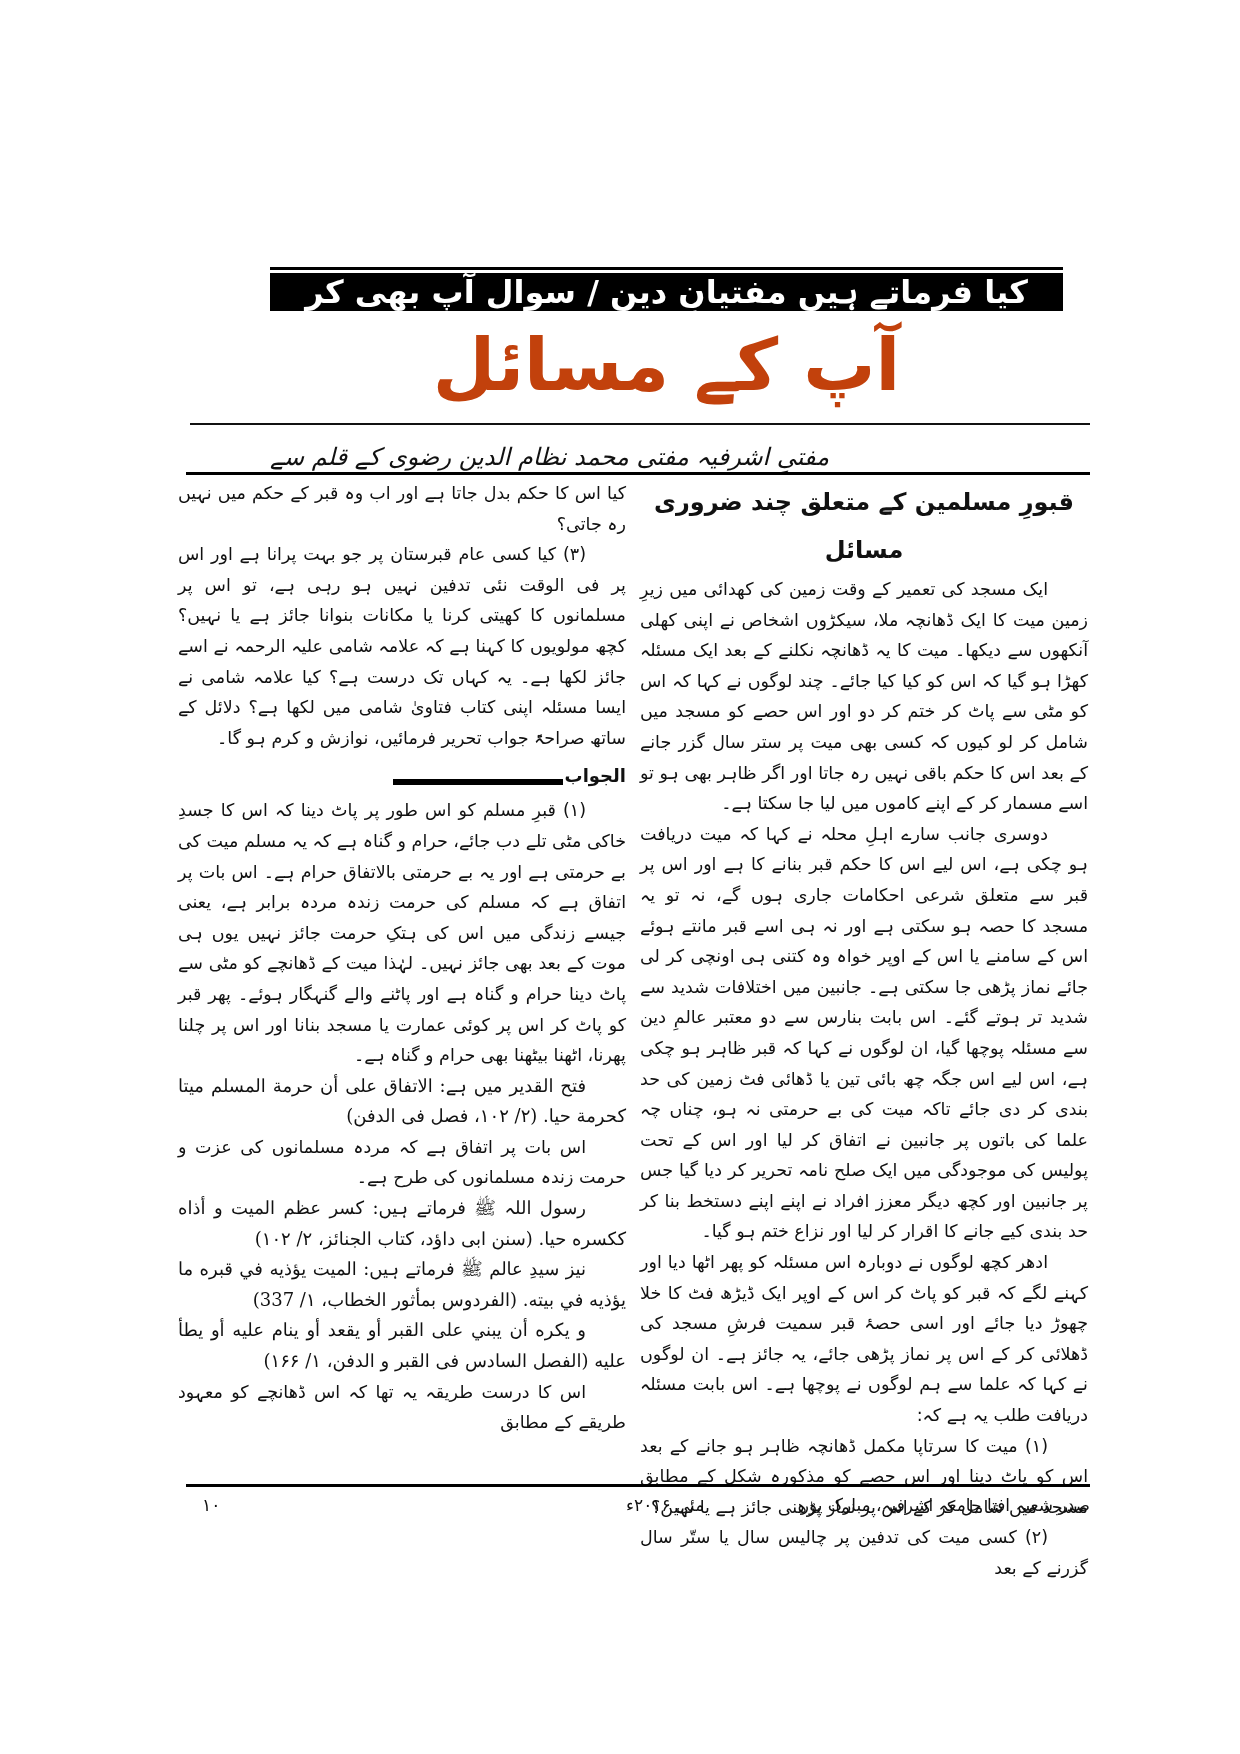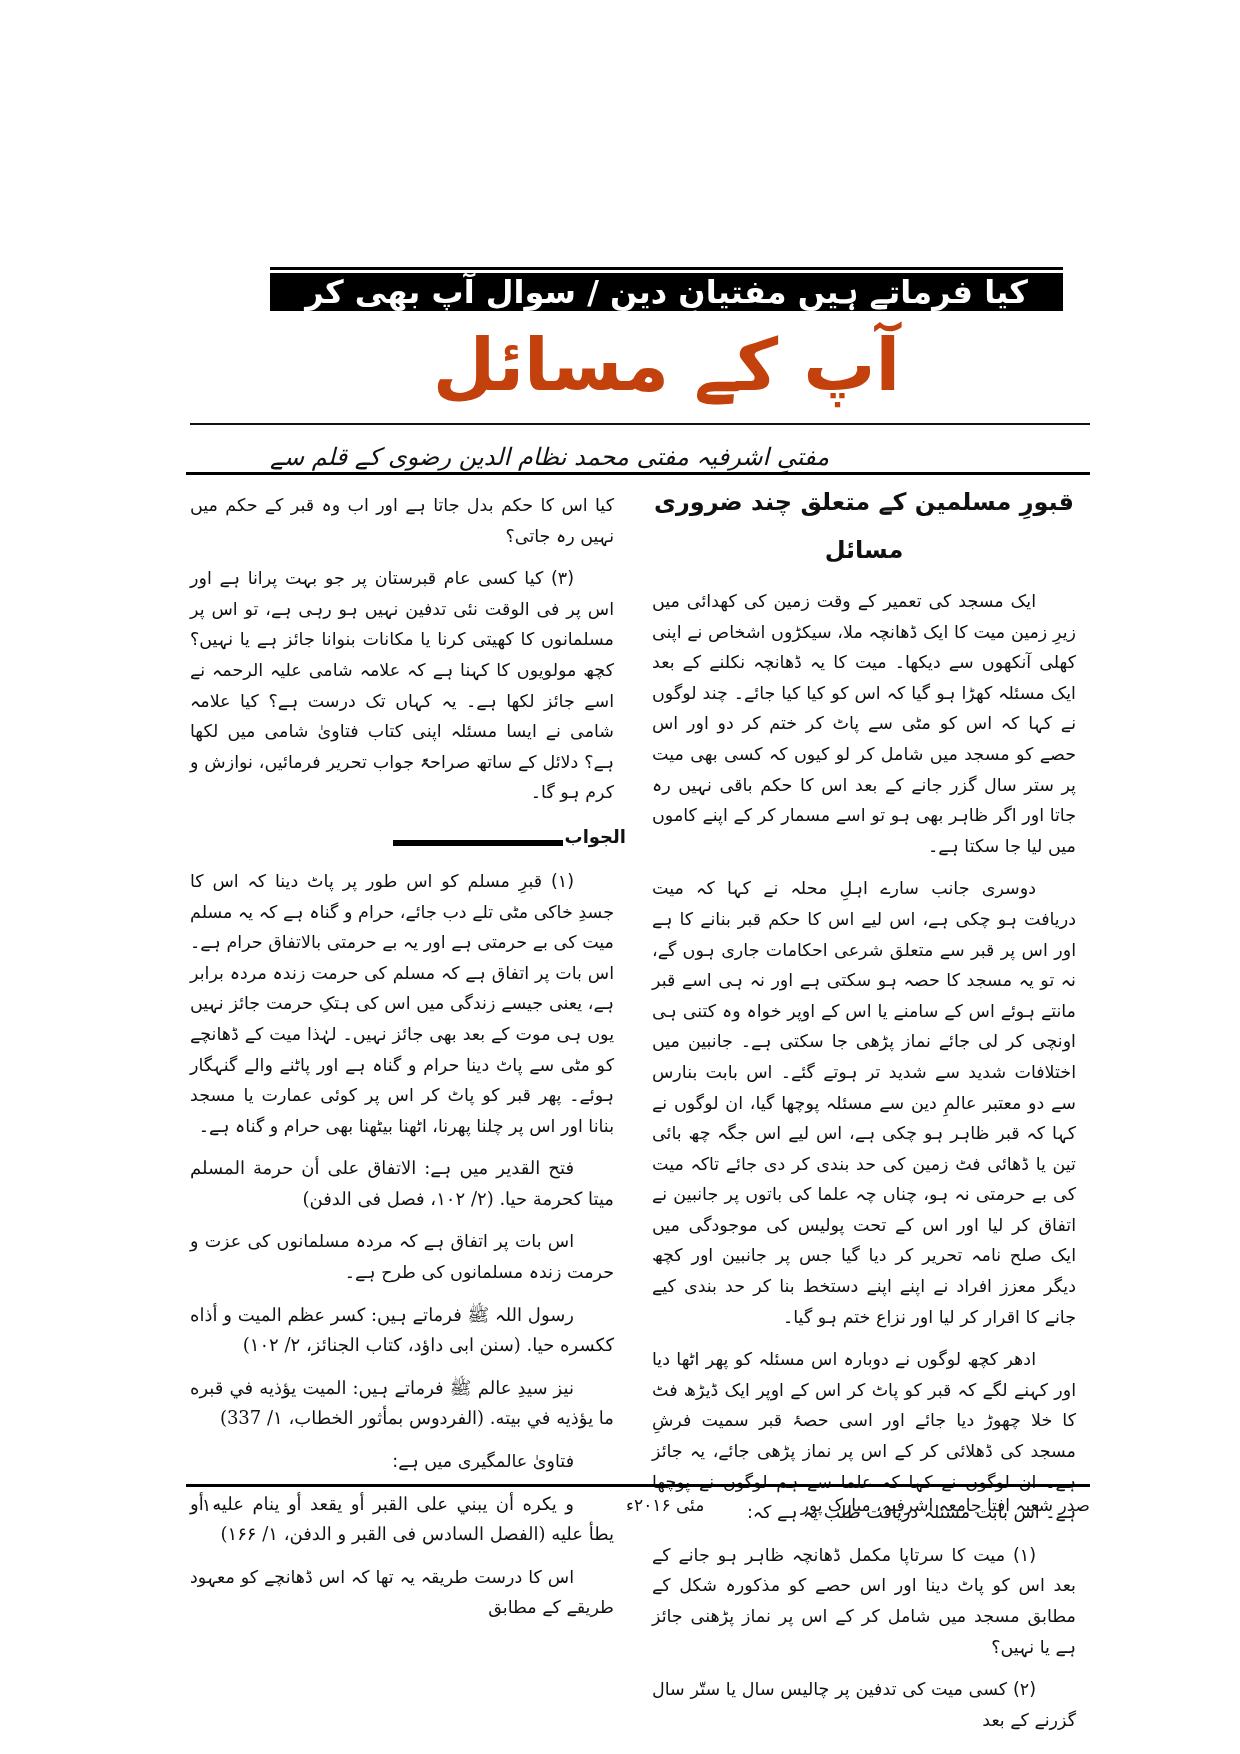--- a/index.html
+++ b/index.html
@@ -18,21 +18,21 @@
   .title-rule { position: absolute; left: 190px; top: 423px; width: 900px; height: 2px; background: #111; }
   .byline { position: absolute; left: 270px; top: 430px; width: 793px; height: 30px; direction: rtl;
             text-align: left; font-size: 24px; line-height: 30px; font-style: italic; margin-top: 12px; }
   .byline-rule { position: absolute; left: 186px; top: 472px; width: 904px; height: 3px; background: #000; }
 
   
   .col { position: absolute; top: 478px; direction: rtl; text-align: justify; font-size: 17.5px;
          line-height: 30.6px; font-family: "DejaVu Sans", sans-serif; }
   .col-right { left: 640px; width: 448px; }
   .col-left { left: 178px; width: 448px; }
-  .col p { margin: 12px; }
+  .col p { margin: 0; }
   .col .indent { text-indent: 40px; }
   .section-heading { text-align: center; font-weight: bold; font-size: 24px; line-height: 48px; margin: 0; }
   .answer-heading { display: flex; align-items: center; direction: rtl; margin: 6px 0 2px 0; height: 34px; }
   .answer-heading .label { font-weight: bold; font-size: 18px; line-height: 34px; }
   .answer-heading .dashes { flex: 0 0 170px; height: 6px; background: #000; margin-right: 2px; margin-top: 12px; }
   .arabic { font-family: "DejaVu Serif", serif; font-size: 18px; }
 
   
   .footer-rule { position: absolute; left: 186px; top: 1484px; width: 904px; height: 3px; background: #000; }
   .footer { position: absolute; left: 186px; top: 1490px; width: 904px; height: 30px; font-size: 17px;
@@ -67,21 +67,20 @@
     <p class="indent">(۳) کیا کسی عام قبرستان پر جو بہت پرانا ہے اور اس پر فی الوقت نئی تدفین نہیں ہو رہی ہے، تو اس پر مسلمانوں کا کھیتی کرنا یا مکانات بنوانا جائز ہے یا نہیں؟ کچھ مولویوں کا کہنا ہے کہ علامہ شامی علیہ الرحمہ نے اسے جائز لکھا ہے۔ یہ کہاں تک درست ہے؟ کیا علامہ شامی نے ایسا مسئلہ اپنی کتاب فتاویٰ شامی میں لکھا ہے؟ دلائل کے ساتھ صراحۃً جواب تحریر فرمائیں، نوازش و کرم ہو گا۔</p>
     <div class="answer-heading">
       <span class="label">الجواب</span>
       <span class="dashes"></span>
     </div>
     <p class="indent">(۱) قبرِ مسلم کو اس طور پر پاٹ دینا کہ اس کا جسدِ خاکی مٹی تلے دب جائے، حرام و گناہ ہے کہ یہ مسلم میت کی بے حرمتی ہے اور یہ بے حرمتی بالاتفاق حرام ہے۔ اس بات پر اتفاق ہے کہ مسلم کی حرمت زندہ مردہ برابر ہے، یعنی جیسے زندگی میں اس کی ہتکِ حرمت جائز نہیں یوں ہی موت کے بعد بھی جائز نہیں۔ لہٰذا میت کے ڈھانچے کو مٹی سے پاٹ دینا حرام و گناہ ہے اور پاٹنے والے گنہگار ہوئے۔ پھر قبر کو پاٹ کر اس پر کوئی عمارت یا مسجد بنانا اور اس پر چلنا پھرنا، اٹھنا بیٹھنا بھی حرام و گناہ ہے۔</p>
     <p class="indent arabic">فتح القدیر میں ہے: الاتفاق علی أن حرمة المسلم میتا کحرمة حیا. (۲/ ۱۰۲، فصل فی الدفن)</p>
     <p class="indent">اس بات پر اتفاق ہے کہ مردہ مسلمانوں کی عزت و حرمت زندہ مسلمانوں کی طرح ہے۔</p>
     <p class="indent arabic">رسول اللہ ﷺ فرماتے ہیں: کسر عظم المیت و أذاه ککسره حیا. (سنن ابی داؤد، کتاب الجنائز، ۲/ ۱۰۲)</p>
     <p class="indent arabic">نیز سیدِ عالم ﷺ فرماتے ہیں: المیت یؤذیه في قبره ما یؤذیه في بیته. (الفردوس بمأثور الخطاب، ۱/ 337)</p>
-    <p class="indent">فتاویٰ عالمگیری میں ہے:</p>
     <p class="indent arabic">و یکره أن یبني علی القبر أو یقعد أو ینام علیه أو یطأ علیه (الفصل السادس فی القبر و الدفن، ۱/ ۱۶۶)</p>
     <p class="indent">اس کا درست طریقہ یہ تھا کہ اس ڈھانچے کو معہود طریقے کے مطابق</p>
   </div>
 
   <div class="footer-rule"></div>
   <div class="footer">
     <span class="publisher">صدر شعبہ افتا جامعہ اشرفیہ، مبارک پور</span>
     <span class="issue">مئی ۲۰۱۶ء</span>
     <span class="page-no">۱۰</span>
   </div>

